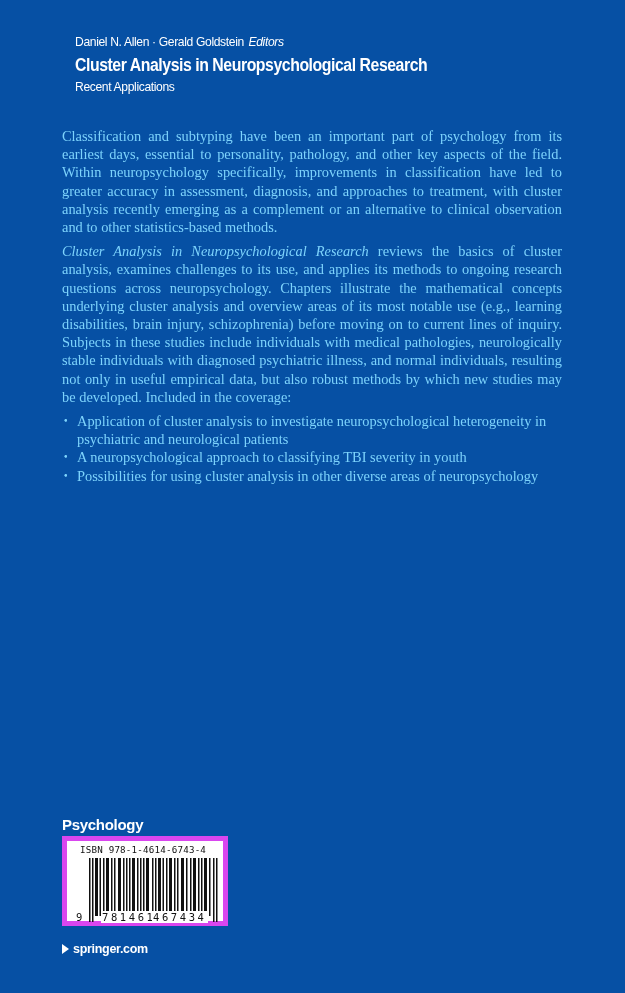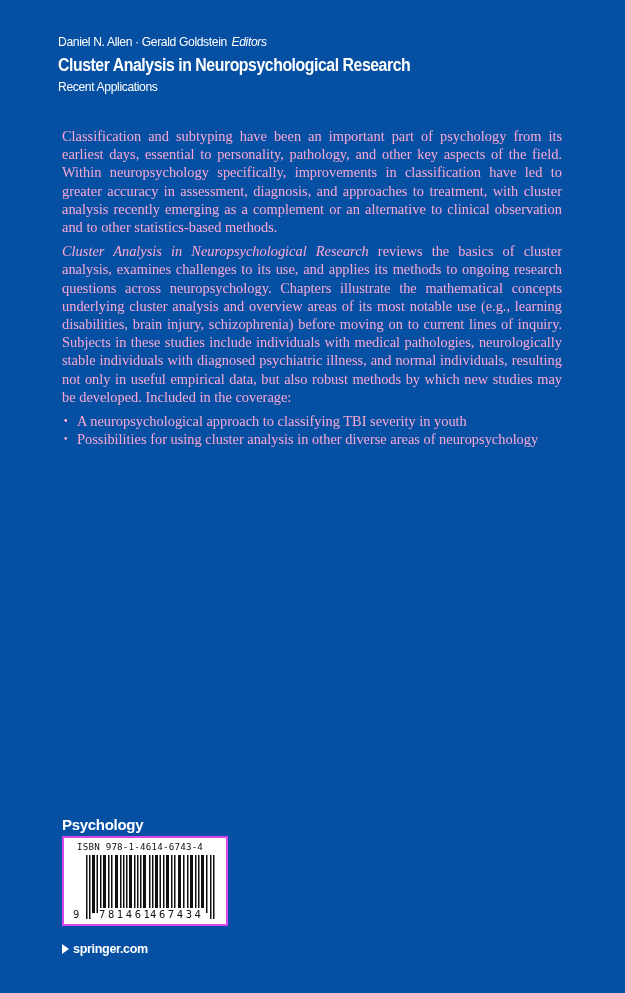--- a/index.html
+++ b/index.html
@@ -3,21 +3,21 @@
 <meta charset="utf-8">
 <style>
   html, body { margin: 0; padding: 0; }
   body {
     width: 625px; height: 993px; overflow: hidden;
     background: #0650a4;
     color: #ffffff;
     position: relative;
   }
 
-  .header { position: absolute; left: 58px; top: 33px; width: 540px; }
+  .header { position: absolute; left: 75px; top: 33px; width: 540px; }
   .editors {
     font-family: "Liberation Sans", sans-serif;
     font-size: 13.2px; letter-spacing: -0.4px; line-height: 18px;
     transform: scaleX(0.92); transform-origin: left;
     white-space: nowrap;
   }
   .editors .role { font-style: italic; margin-left: 5px; }
   .title {
     font-family: "Liberation Sans", sans-serif;
     font-weight: bold; font-size: 17.6px; letter-spacing: -0.5px; line-height: 24px;
@@ -29,38 +29,38 @@
     font-size: 13.2px; letter-spacing: -0.4px; line-height: 18px;
     margin-top: 1px; white-space: nowrap;
     transform: scaleX(0.92); transform-origin: left;
   }
 
   .body {
     position: absolute; left: 62px; top: 127px; width: 500px;
     font-family: "Liberation Serif", serif;
     font-size: 14.4px; line-height: 18.2px;
     text-align: justify;
-    color: #f9a8d4;
+    color: #7dd3fc;
   }
   .body p { margin: 0 0 6px 0; }
   .body em { font-style: italic; }
   .bullets { list-style: none; margin: 0 0 6px 0; padding: 0; }
   .bullets li { position: relative; padding-left: 15px; text-align: left; }
   .bullets li .dot {
     position: absolute; left: 2px; top: 0; font-size: 10px;
   }
 
   .category {
     position: absolute; left: 62px; top: 816px;
     font-family: "Liberation Sans", sans-serif; font-weight: bold;
     font-size: 15px; letter-spacing: -0.3px;
   }
   .barcode-box {
     position: absolute; left: 62px; top: 836px; width: 166px; height: 90px;
-    background: #ffffff; box-sizing: border-box; border: 2px solid #d946ef;
+    background: #ffffff; box-sizing: border-box; border: 5px solid #d946ef;
     color: #111;
   }
   .isbn-label {
     position: absolute; left: 13px; top: 3px;
     font-family: "DejaVu Sans Mono", "Liberation Mono", monospace;
     font-size: 9.2px; letter-spacing: 0.2px; white-space: nowrap;
   }
   .bars {
     position: absolute; left: 22px; top: 17px; width: 132px; height: 64px;
   }
@@ -98,21 +98,21 @@
   </div>
   <div class="title">Cluster Analysis in Neuropsychological Research</div>
   <div class="subtitle">Recent Applications</div>
 </div>
 
 <div class="body">
   <p>Classification and subtyping have been an important part of psychology from its earliest days, essential to personality, pathology, and other key aspects of the field. Within neuropsychology specifically, improvements in classification have led to greater accuracy in assessment, diagnosis, and approaches to treatment, with cluster analysis recently emerging as a complement or an alternative to clinical observation and to other statistics-based methods.</p>
   <p><em>Cluster Analysis in Neuropsychological Research</em><span> reviews the basics of cluster analysis, examines challenges to its use, and applies its methods to ongoing research questions across neuropsychology. Chapters illustrate the mathematical concepts underlying cluster analysis and overview areas of its most notable use (e.g., learning disabilities, brain injury, schizophrenia) before moving on to current lines of inquiry. Subjects in these studies include individuals with medical pathologies, neurologically stable individuals with diagnosed psychiatric illness, and normal individuals, resulting not only in useful empirical data, but also robust methods by which new studies may be developed. Included in the coverage:</span></p>
   <ul class="bullets">
     <li><span class="dot">•</span></li>
-    <li><span class="dot">•</span></li>
+    <li><span class="dot">•</span><span>Application of cluster analysis to investigate neuropsychological heterogeneity in psychiatric and neurological patients</span></li>
     <li><span class="dot">•</span></li>
     <li><span class="dot">•</span><span>A neuropsychological approach to classifying TBI severity in youth</span></li>
     <li><span class="dot">•</span></li>
     <li><span class="dot">•</span><span>Possibilities for using cluster analysis in other diverse areas of neuropsychology</span></li>
   </ul>
 </div>
 
 <div class="category">Psychology</div>
 
 <div class="barcode-box">

